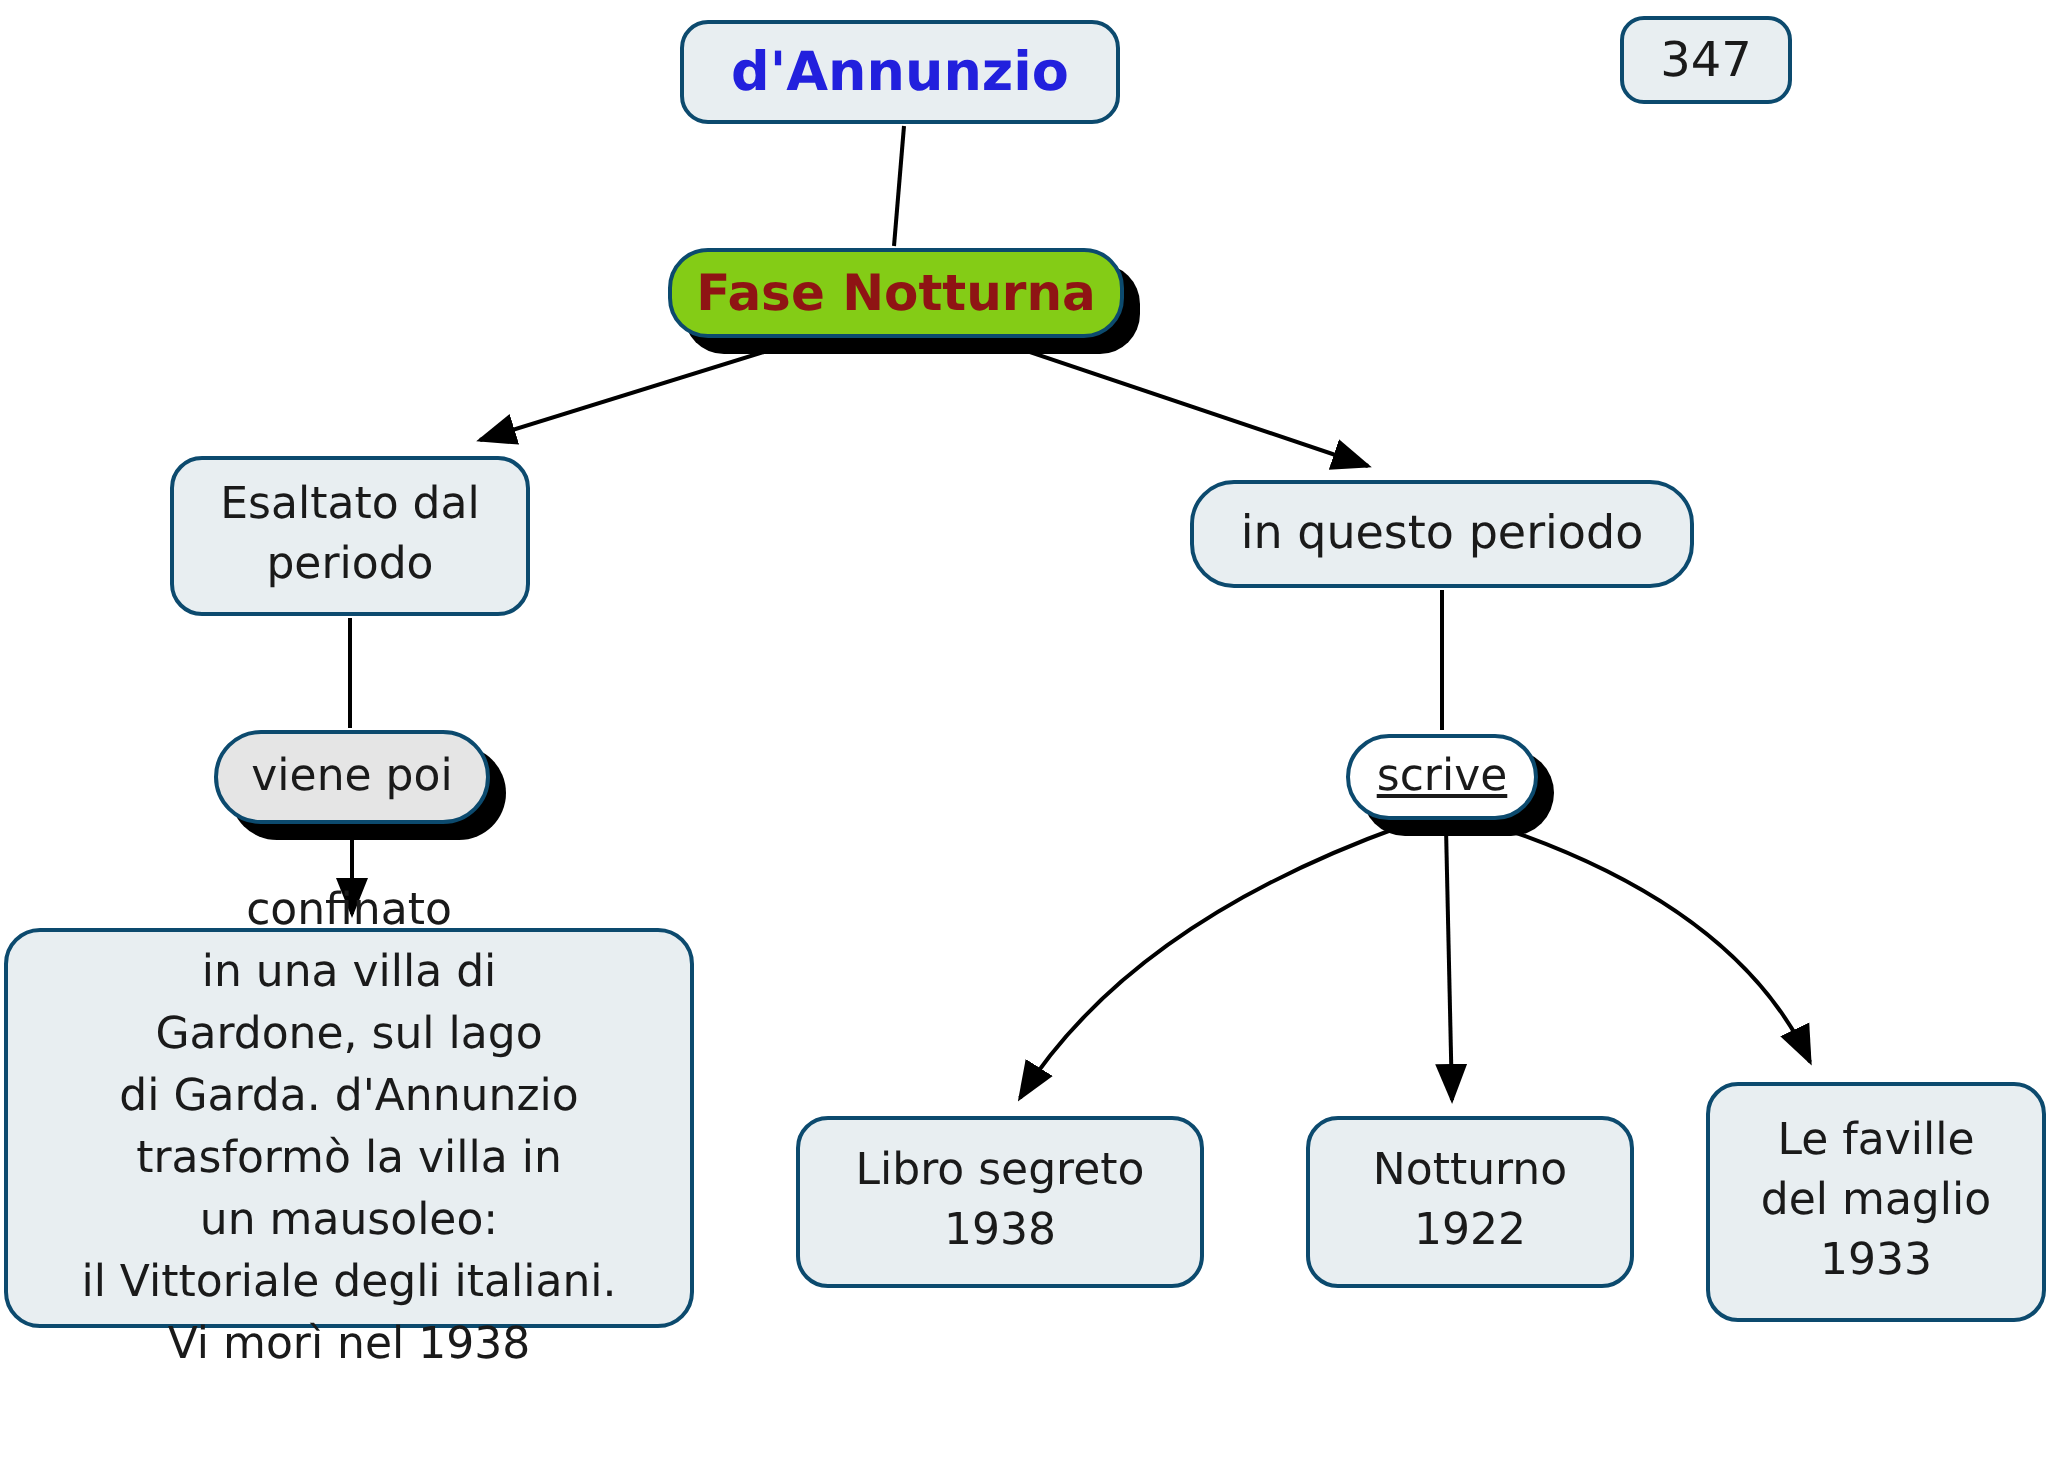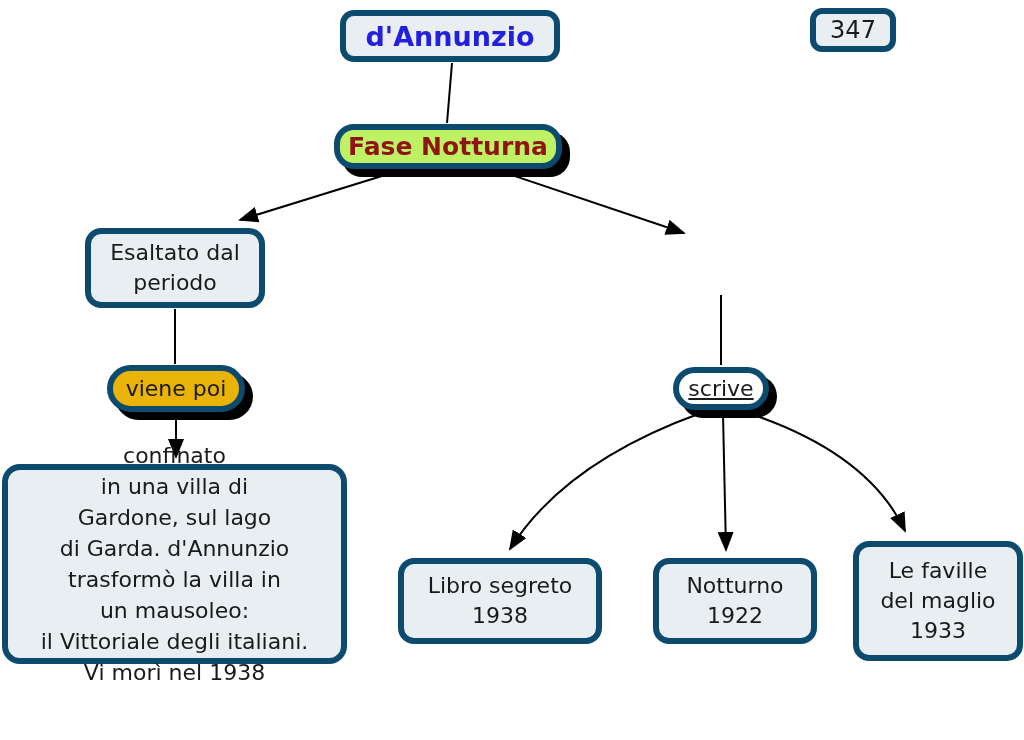--- a/index.html
+++ b/index.html
@@ -21,21 +21,21 @@
     z-index: 1;
   }
   .node {
     position: absolute;
     z-index: 2;
     display: flex;
     align-items: center;
     justify-content: center;
     text-align: center;
     background: #e8eef1;
-    border: 6px solid #0c4a6e;
+    border: 2px solid #0c4a6e;
     color: #1a1a1a;
     box-sizing: border-box;
   }
   .node span {
     white-space: pre-line;
     display: block;
     width: 100%;
   }
   .node-title {
     left: 340px; top: 10px; width: 220px; height: 52px;
@@ -44,36 +44,36 @@
     color: #2220dd;
   }
   .node-pagenum {
     left: 782px; top: 8px; width: 86px; height: 44px;
     border-radius: 12px;
     font-size: 24px;
     margin-left: 28px;
   }
   .node-phase {
     left: 334px; top: 124px; width: 228px; height: 45px;
-    background: #bef264;
+    background: #84cc16;
     border-radius: 20px;
     font-size: 25px; font-weight: bold;
     color: #8f1414;
     box-shadow: 8px 8px 0 0 #000000;
     justify-content: flex-end;
   }
   .node-esaltato {
     left: 85px; top: 228px; width: 180px; height: 80px;
     border-radius: 16px;
     font-size: 22px;
     line-height: 1.35;
   }
   .node-vienepoi {
     left: 107px; top: 365px; width: 138px; height: 47px;
-    background: #eab308;
+    background: #e5e5e5;
     border-radius: 24px;
     font-size: 22px;
     box-shadow: 8px 8px 0 0 #000000;
   }
   .node-detail {
     left: 2px; top: 464px; width: 345px; height: 200px;
     border-radius: 18px;
     font-size: 22px;
     line-height: 31px;
     padding: 4px 6px;
@@ -157,20 +157,23 @@
     <span>confinato
 in una villa di
 Gardone, sul lago
 di Garda. d'Annunzio
 trasformò la villa in
 un mausoleo:
 il Vittoriale degli italiani.
 Vi morì nel 1938</span>
   </div>
 
+  <div class="node node-questo">
+    <span>in questo periodo</span>
+  </div>
 
   <div class="node node-scrive">
     <span>scrive</span>
   </div>
 
   <div class="node node-libro">
     <span>Libro segreto
 1938</span>
   </div>
 

